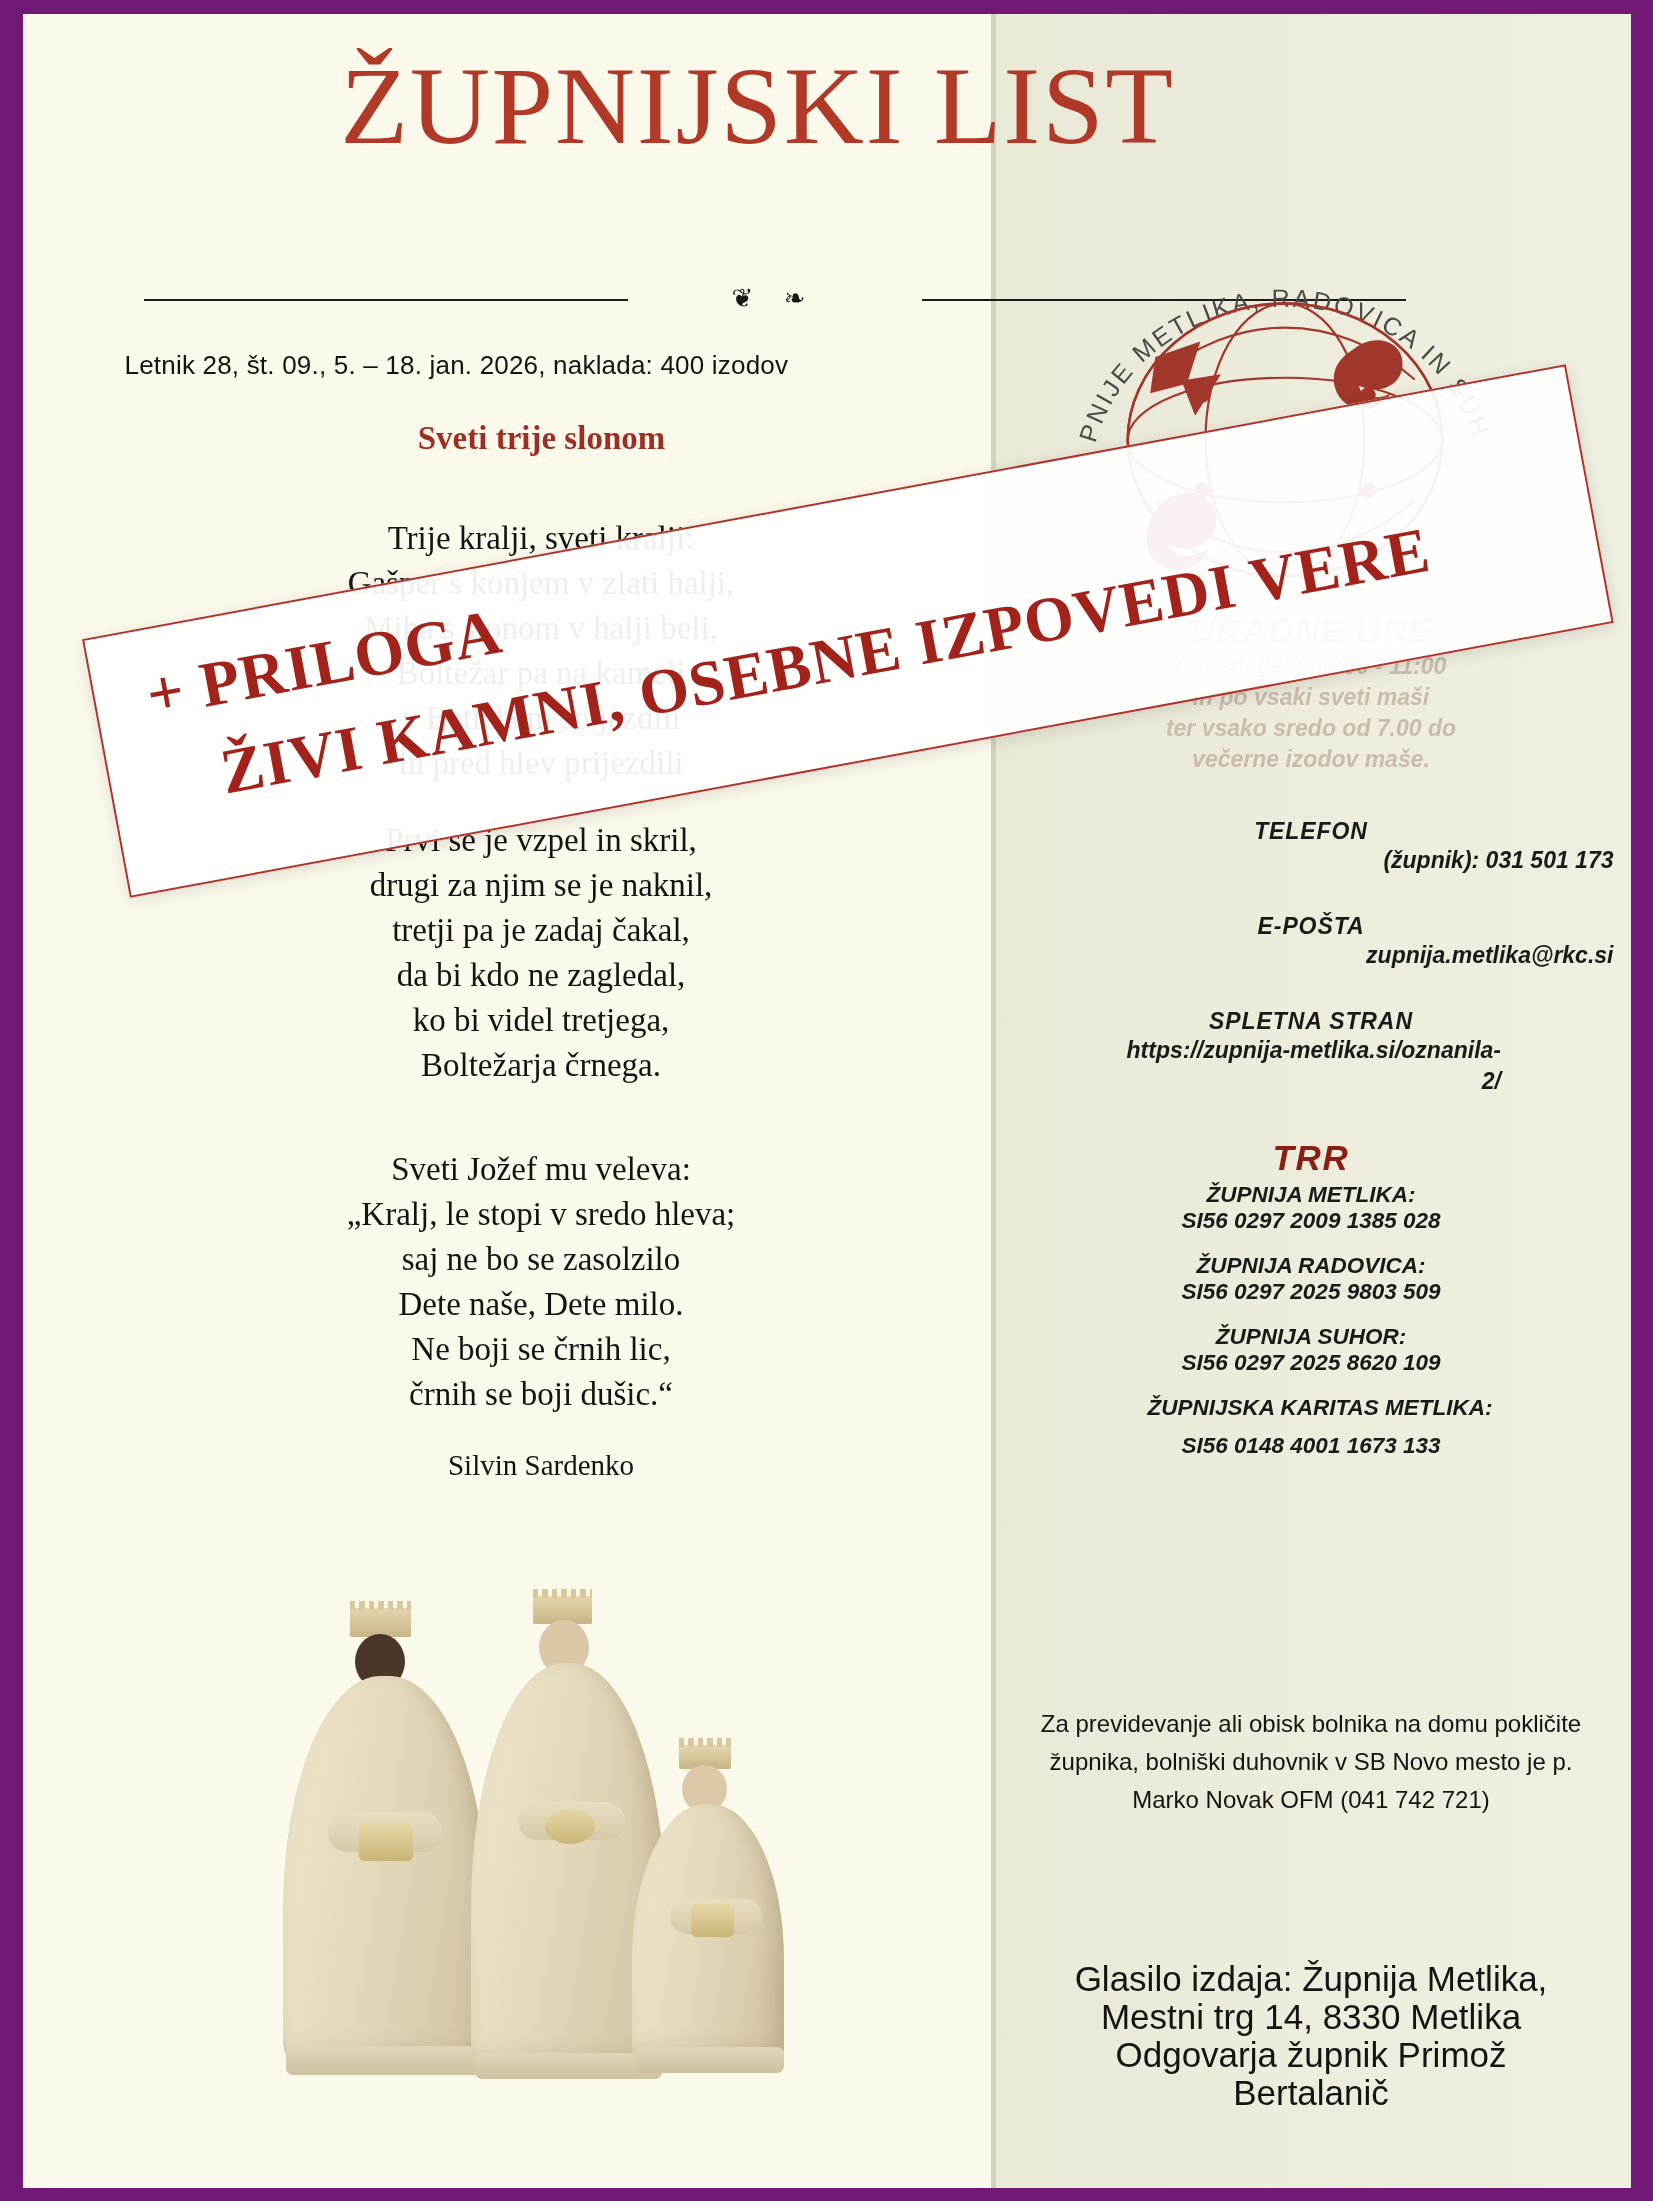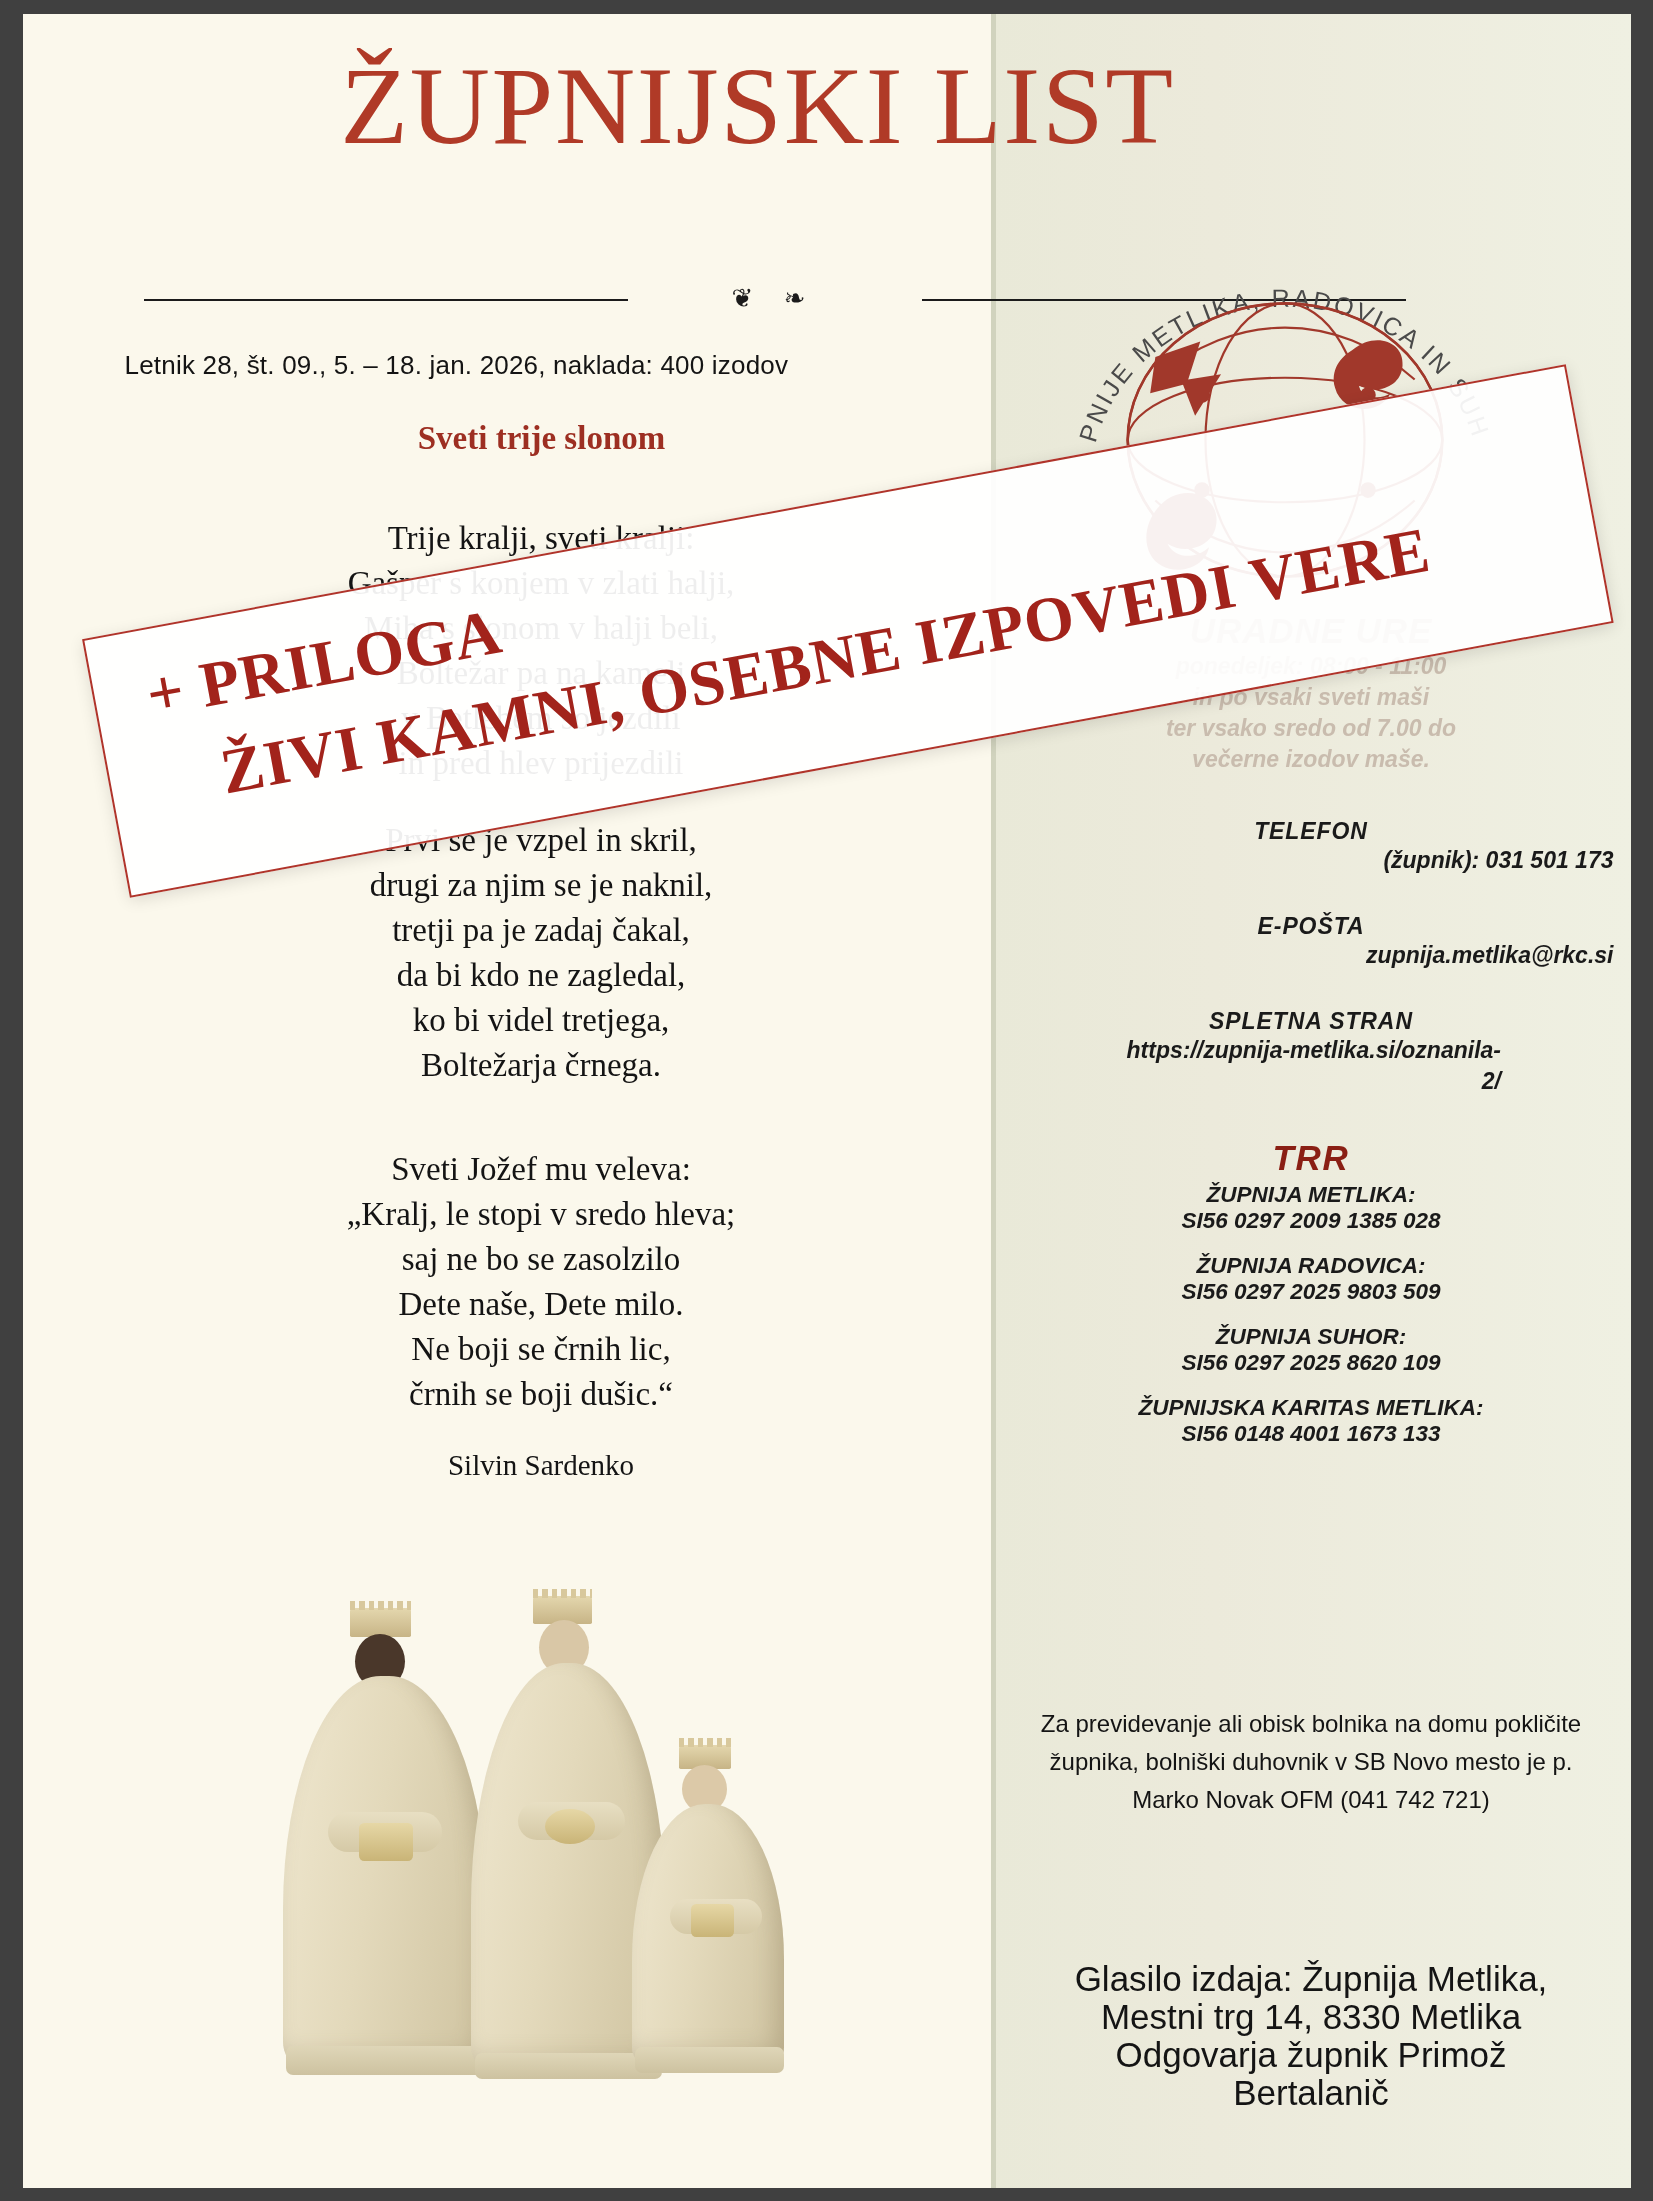--- a/index.html
+++ b/index.html
@@ -4,21 +4,21 @@
 <style>
   html, body {
     margin: 0;
     padding: 0;
     background: #000;
   }
   #page {
     position: relative;
     width: 1653px;
     height: 2202px;
-    background: #404040;
+    background: #701a75;
     overflow: hidden;
     font-family: "Liberation Serif", serif;
   }
   
   #sheet {
     position: absolute;
     left: 22.5px;
     top: 14px;
     width: 1608px;
     height: 2174px;
@@ -405,21 +405,21 @@
       </div>
       <div class="trr-item">
         <div class="trr-name">ŽUPNIJA RADOVICA:</div>
         <div class="trr-num">SI56 0297 2025 9803 509</div>
       </div>
       <div class="trr-item">
         <div class="trr-name">ŽUPNIJA SUHOR:</div>
         <div class="trr-num">SI56 0297 2025 8620 109</div>
       </div>
       <div class="trr-item">
-        <div class="trr-name" style="max-width:363px;margin:0 auto;">ŽUPNIJSKA KARITAS METLIKA:</div>
+        <div class="trr-name" style="max-width:363px;margin:12px auto;text-align:right;">ŽUPNIJSKA KARITAS METLIKA:</div>
         <div class="trr-num">SI56 0148 4001 1673 133</div>
       </div>
     </div>
 
     <div class="side-block" id="bolnik" style="max-width:553px;left:1012px;">Za previdevanje ali obisk bolnika na domu pokličite župnika, bolniški duhovnik v SB Novo mesto je p. Marko Novak OFM (041 742 721)</div>
 
     <div class="side-block" id="glasilo" style="max-width:553px;left:1012px;">Glasilo izdaja: Župnija Metlika, Mestni trg 14, 8330 Metlika Odgovarja župnik Primož Bertalanič</div>
 
     <div id="banner">
       <div class="bn-line1">+ PRILOGA</div>

